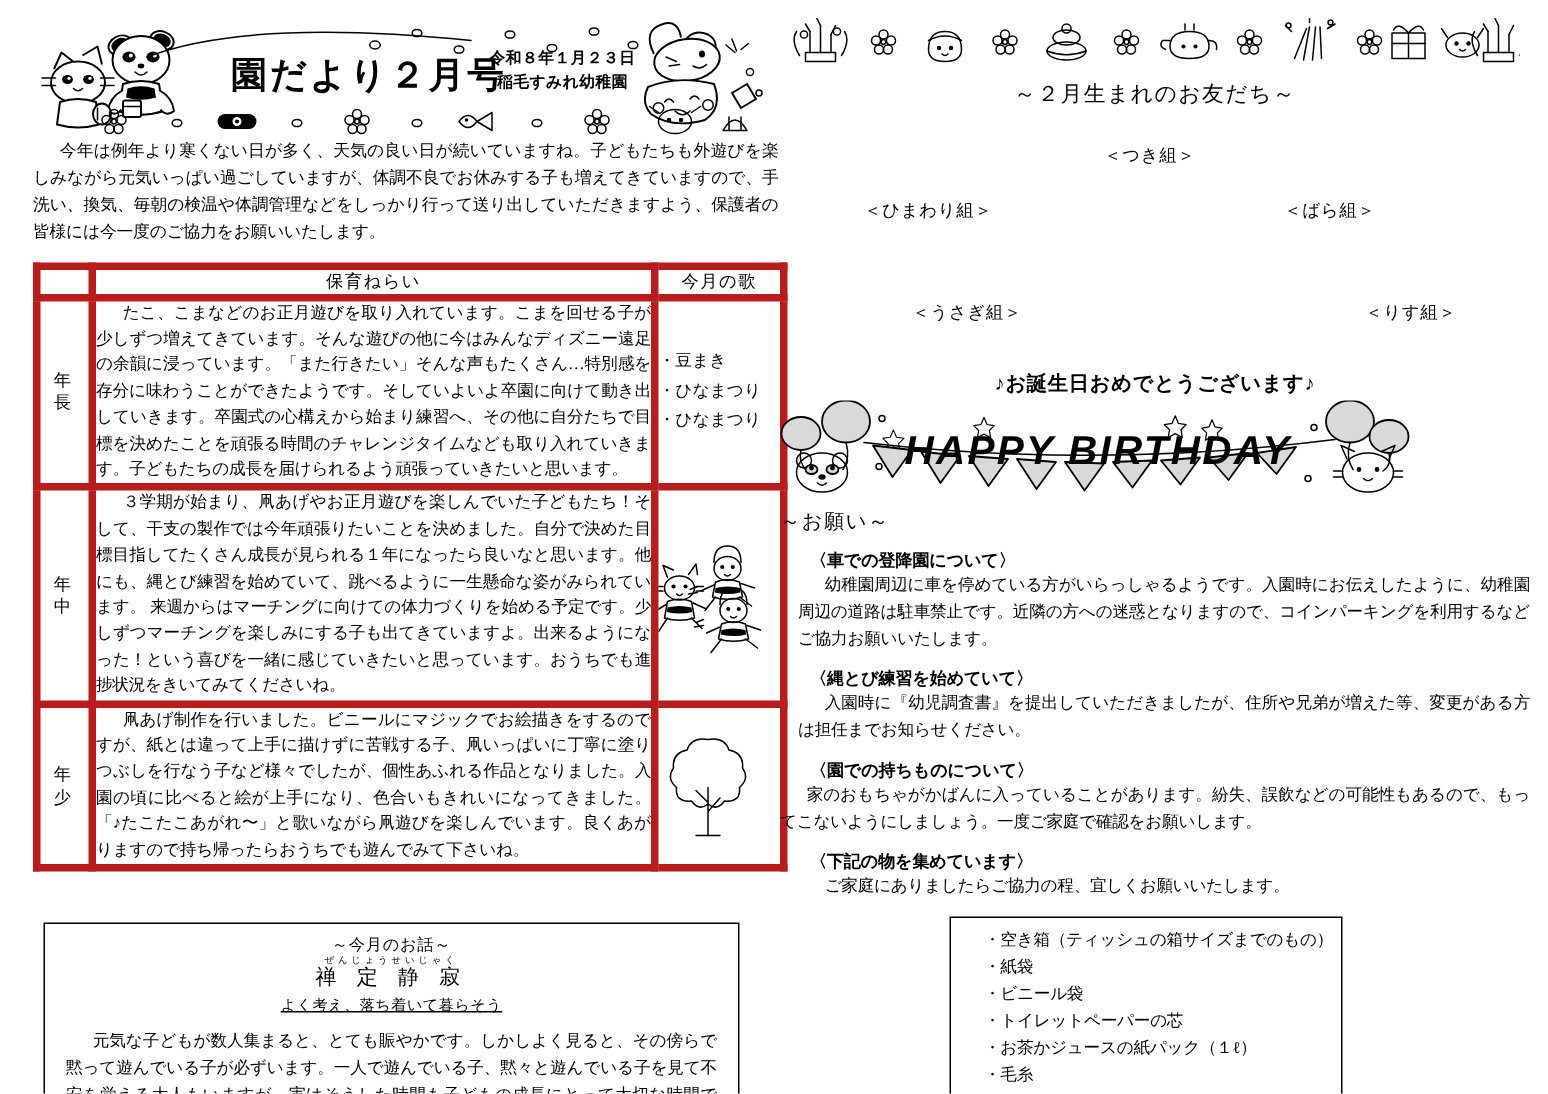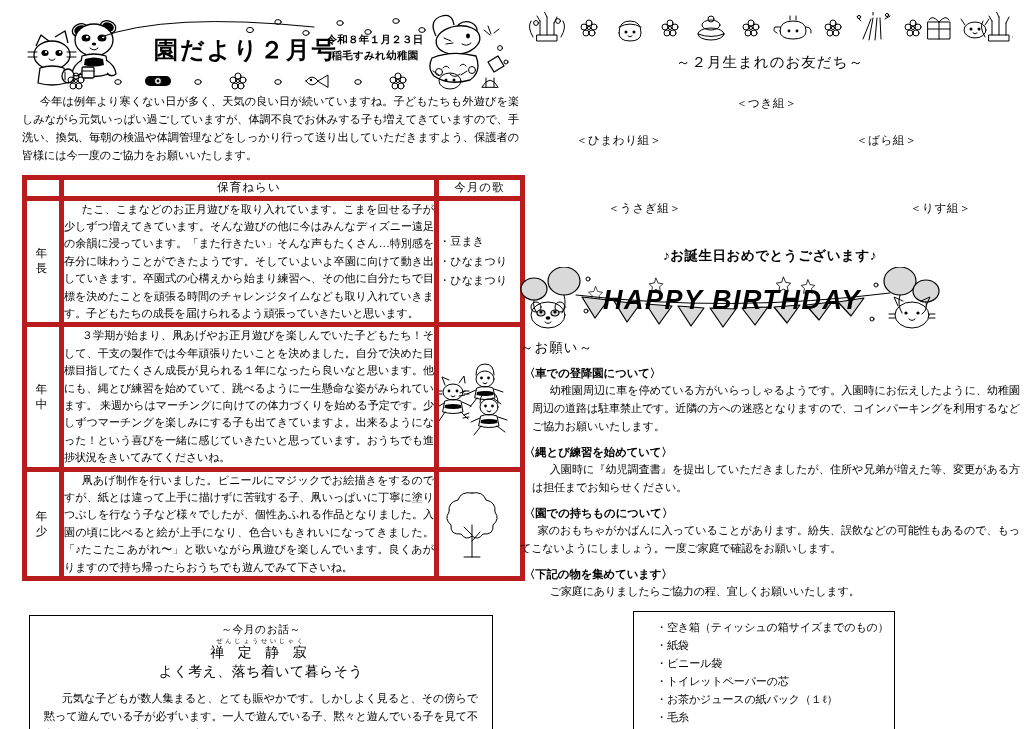--- a/index.html
+++ b/index.html
@@ -167,21 +167,22 @@
     margin-bottom: 1px;
   }
   .story-title {
     font-size: 14px;
     font-weight: normal;
     letter-spacing: 5px;
     line-height: 1.15;
     margin-bottom: 2px;
   }
   .story-motto {
-    font-size: 14px;
+    font-size: 10px;
+    text-decoration: underline;
     letter-spacing: 0.4px;
     margin-bottom: 9px;
   }
   .story-text {
     font-size: 11.1px;
     line-height: 1.62;
     text-align: justify;
     text-indent: 1.6em;
     letter-spacing: -0.15px;
   }
@@ -236,21 +237,21 @@
     font-weight: normal;
     letter-spacing: 1px;
     margin-top: 10px;
   }
   .req-block { margin-top: 9px; }
   .req-head {
     font-size: 11.4px;
     font-weight: bold;
     letter-spacing: -0.1px;
     margin-bottom: 1px;
-    padding-left: 4px;
+    padding-left: 20px;
   }
   .req-body {
     font-size: 11.1px;
     line-height: 1.62;
     text-align: justify;
     text-indent: 1.6em;
     letter-spacing: -0.2px;
     padding-left: 12px;
   }
   .req-body.flush { padding-left: 0px; }

